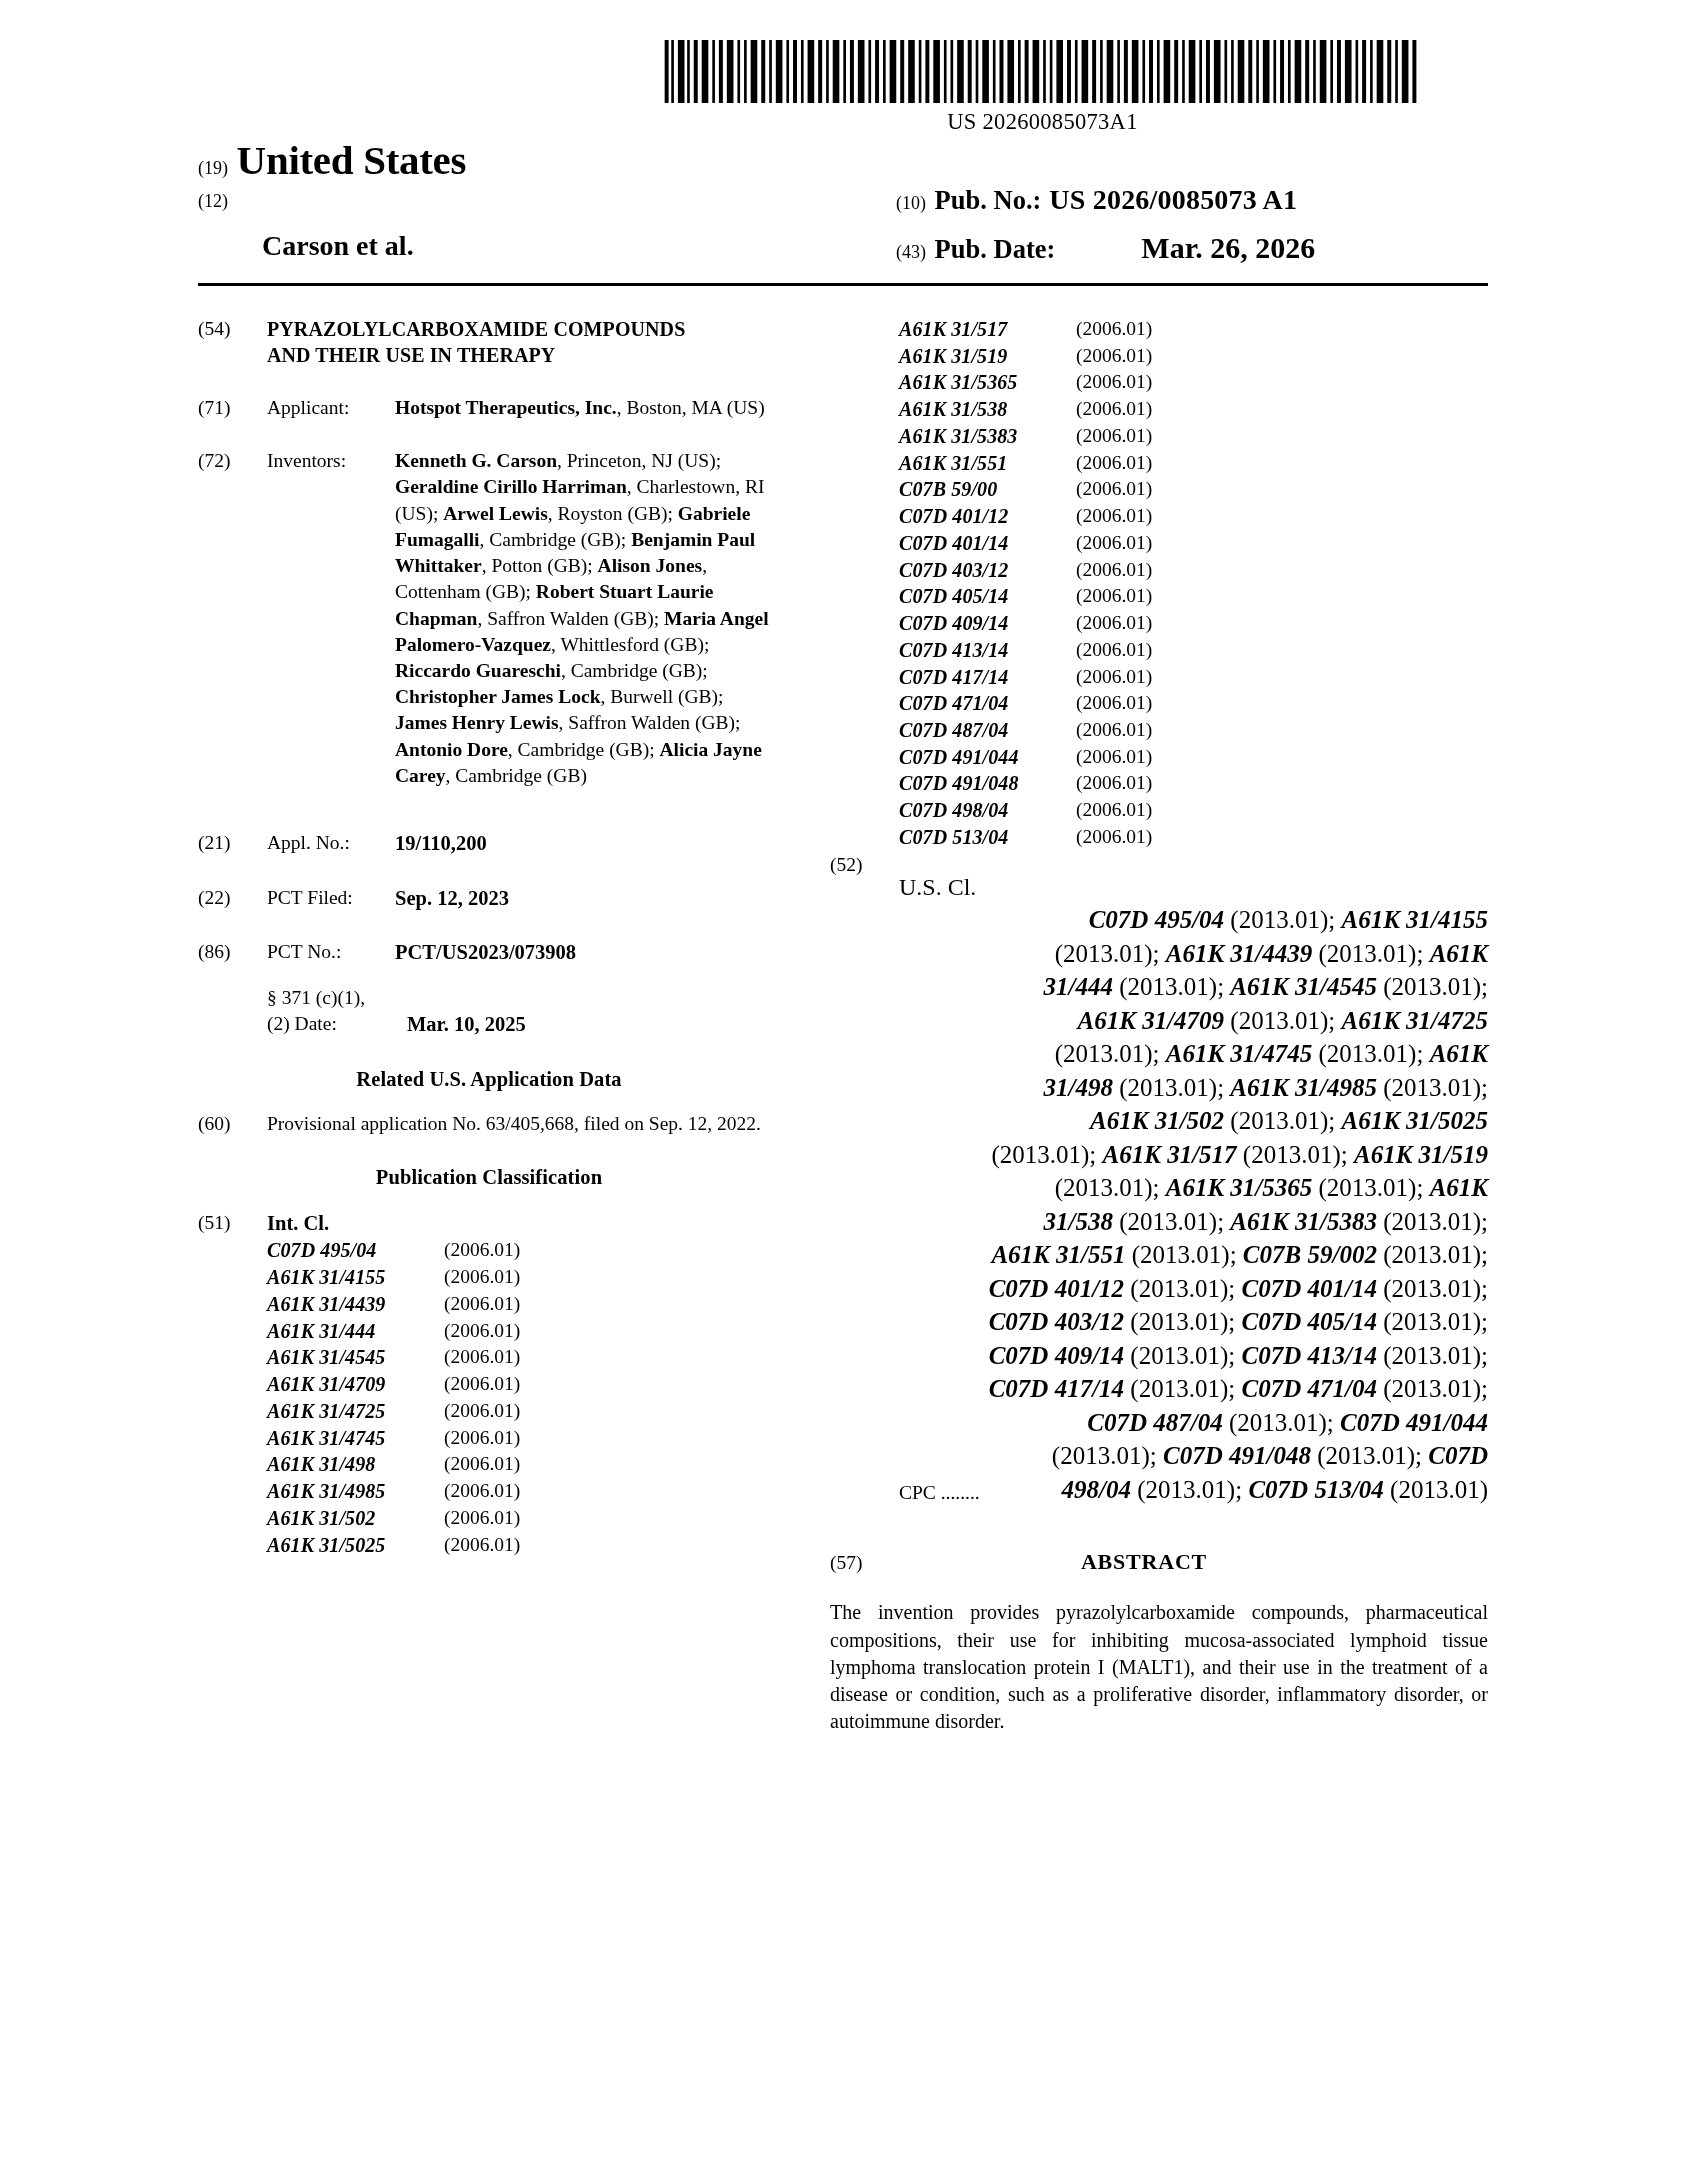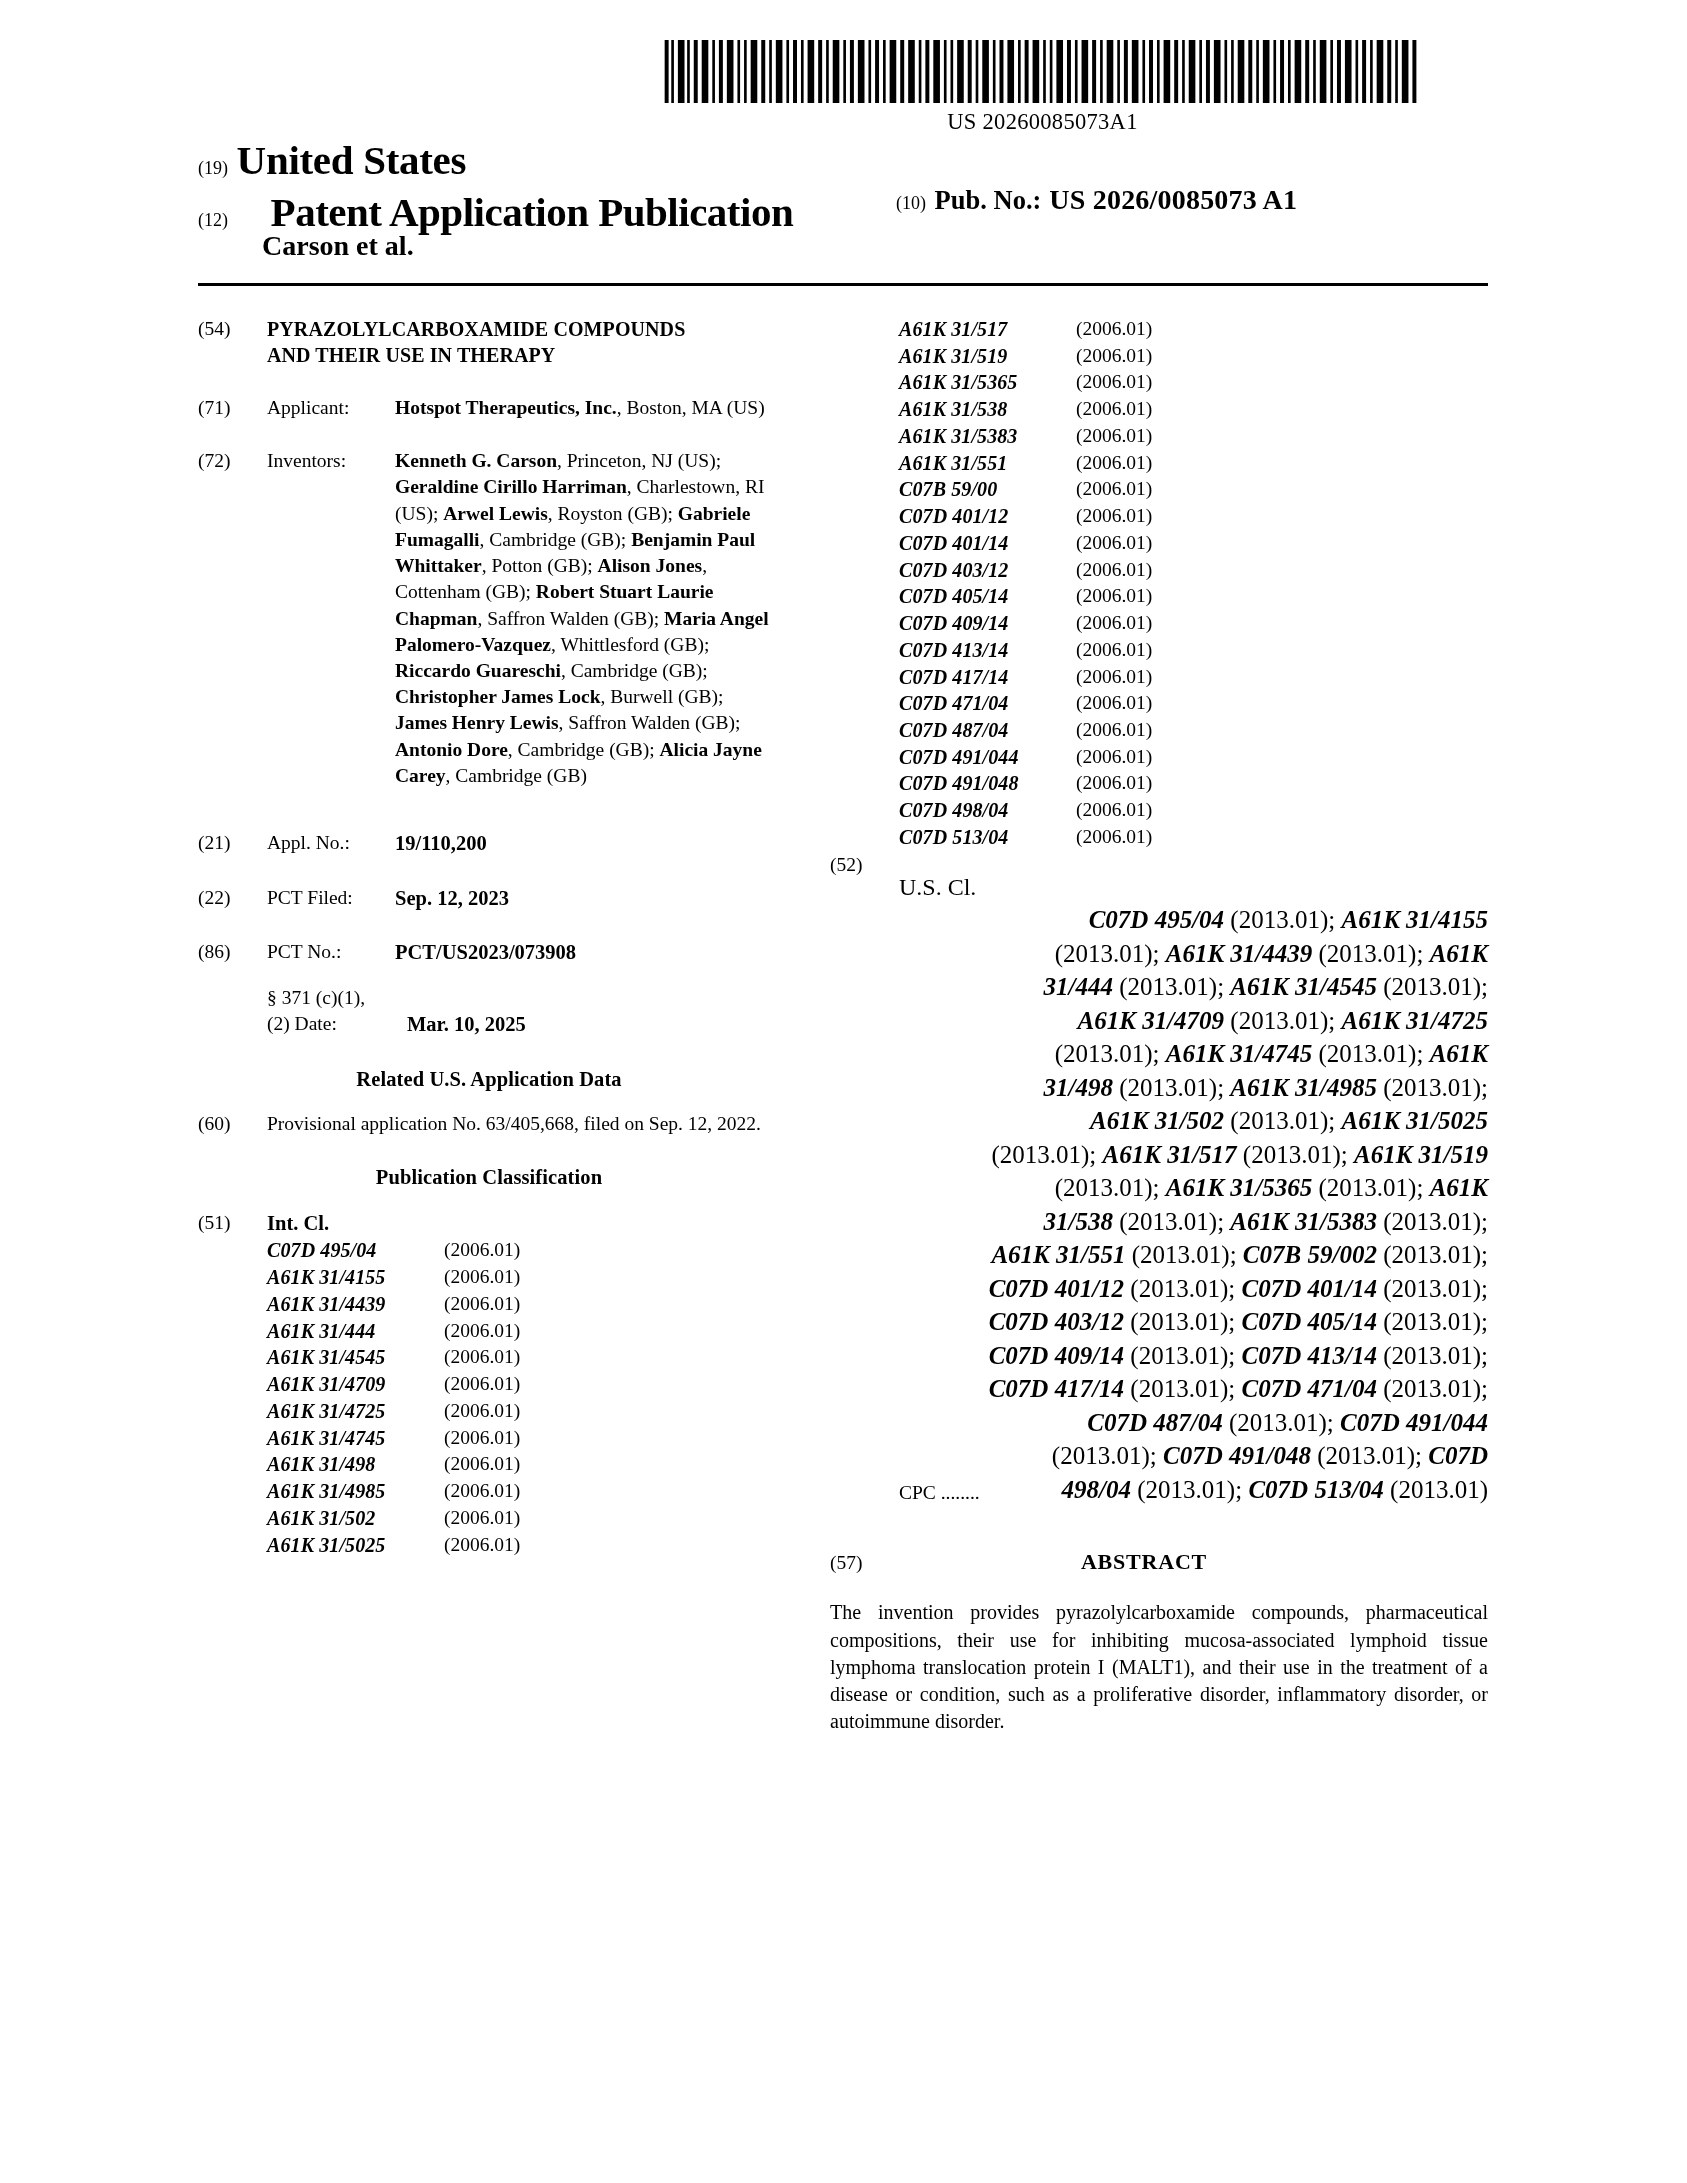--- a/index.html
+++ b/index.html
@@ -351,31 +351,35 @@
     <div class="barcode-number">US 20260085073A1</div>
   </div>
 
   <div class="masthead">
     <div class="row-us">
       <span class="num-sup">(19)</span>
       <span class="us-title">United States</span>
     </div>
     <div class="row-pub">
       <span class="num-sup">(12)</span>
-      <span class="pap-title">Patent Application Publication</span>
     </div>
   </div>
 
   <div class="authorline">Carson et al.</div>
 
   <div class="pubno-block">
     <div class="pubno-line">
       <span class="num-sup">(10)</span>
       <span class="pubno-label">Pub. No.:</span>
       <span class="pubno-value">US 2026/0085073 A1</span>
+    </div>
+    <div class="pubdate-line">
+      <span class="num-sup">(43)</span>
+      <span class="pubdate-label">Pub. Date:</span>
+      <span class="pubdate-value">Mar. 26, 2026</span>
     </div>
   </div>
 
   <hr class="hrule">
 
   <div class="col col-left">
 
     <div class="entry">
       <div class="entry-code">(54)</div>
       <div class="entry-body title-54">

